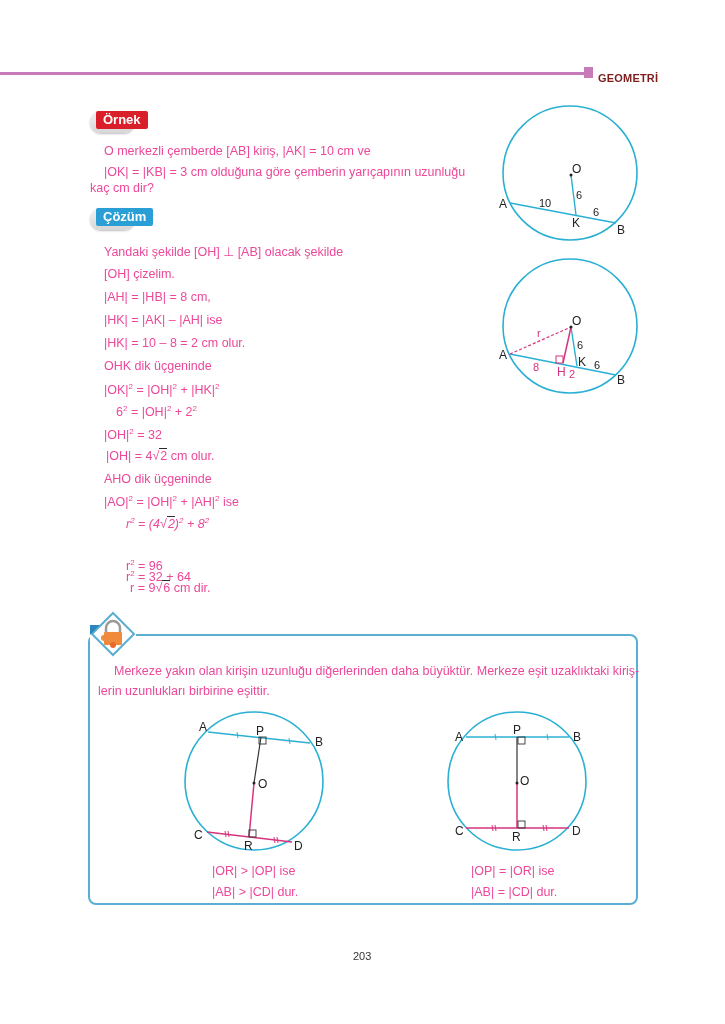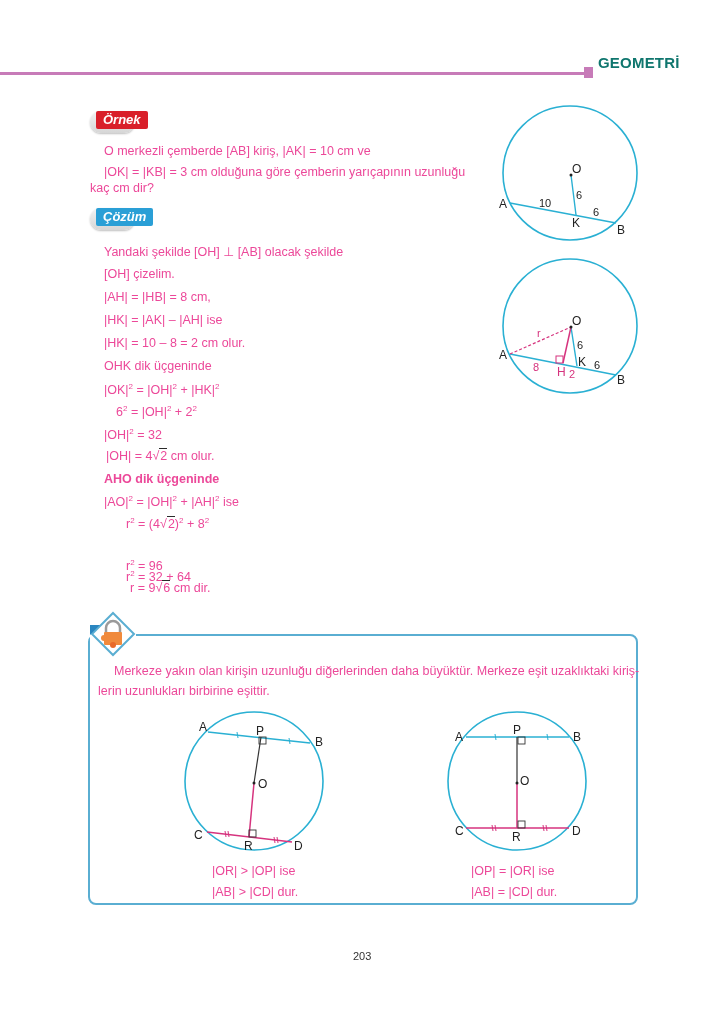--- a/index.html
+++ b/index.html
@@ -1,23 +1,23 @@
 <!DOCTYPE html>
 <html><head>
 <meta charset="utf-8">
 <style>
   html, body { margin:0; padding:0; background:#ffffff; }
   body { width:725px; height:1024px; position:relative; overflow:hidden;
          font-family:"Liberation Sans", sans-serif; color:#2a2a2a; }
   .header-line { position:absolute; left:0; top:72px; width:584px; height:3px; background:#c77bb8; }
   .header-square { position:absolute; left:584px; top:67px; width:9px; height:11px; background:#c77bb8; }
-  .header-title { position:absolute; left:598px; top:54px; font-size:15px; font-weight:bold; color:#0f766e; letter-spacing:0.2px; }
+  .header-title { position:absolute; left:598px; top:72px; font-size:11px; font-weight:bold; color:#7f1d1d; letter-spacing:0.2px; }
 
   .badge-wrap { position:absolute; width:45px; height:22px; border-radius:12px;
-                background:linear-gradient(#f3f3f3,#d6d6d6); box-shadow:0 1px 2px rgba(0,0,0,0.25);font-style:italic; }
+                background:linear-gradient(#f3f3f3,#d6d6d6); box-shadow:0 1px 2px rgba(0,0,0,0.25); }
   .badge { position:absolute; left:6px; top:0; height:18px; padding:0 7px; border-radius:2px;
            color:#fff; font-weight:bold; font-size:13px; line-height:18px; }
   .badge.red { background:#d91f2a; }
   .badge.blue { background:#2a9fd6; }
 
   .txt { position:absolute; font-size:12.5px; line-height:16px; white-space:nowrap; color:#ec4899; }
   sup { font-size:8px; vertical-align:5px; line-height:0; }
   .sqrt { border-top:1px solid #2a2a2a; padding-left:1px; }
 
   .info-box { position:absolute; left:88px; top:634px; width:550px; height:271px;
@@ -48,24 +48,24 @@
 <div class="txt" style="left:104px; top:266px;">[OH] çizelim.</div>
 <div class="txt" style="left:104px; top:289px;">|AH| = |HB| = 8 cm,</div>
 <div class="txt" style="left:104px; top:312px;">|HK| = |AK| – |AH| ise</div>
 <div class="txt" style="left:104px; top:335px;">|HK| = 10 – 8 = 2 cm olur.</div>
 <div class="txt" style="left:104px; top:358px;">OHK dik üçgeninde</div>
 
 <div class="txt" style="left:104px; top:382px;"><span>|OK|</span><sup>2</sup><span> = |OH|</span><sup>2</sup><span> + |HK|</span><sup>2</sup></div>
 <div class="txt" style="left:116px; top:404px;"><span>6</span><sup>2</sup><span> = |OH|</span><sup>2</sup><span> + 2</span><sup>2</sup></div>
 <div class="txt" style="left:104px; top:427px;text-align:right;"><span>|OH|</span><sup>2</sup><span> = 32</span></div>
 <div class="txt" style="left:106px; top:448px;"><span>|OH| = 4</span>√<span class="sqrt">2</span><span> cm olur.</span></div>
-<div class="txt" style="left:104px; top:471px;font-weight:bold;">AHO dik üçgeninde</div>
+<div class="txt" style="left:104px; top:471px;">AHO dik üçgeninde</div>
 
 <div class="txt" style="left:104px; top:494px;"><span>|AO|</span><sup>2</sup><span> = |OH|</span><sup>2</sup><span> + |AH|</span><sup>2</sup><span> ise</span></div>
-<div class="txt" style="left:126px; top:516px;"><span>r</span><sup>2</sup><span> = (4</span>√<span class="sqrt">2</span><span>)</span><sup>2</sup><span> + 8</span><sup>2</sup></div>
+<div class="txt" style="left:126px; top:516px;font-style:italic;"><span>r</span><sup>2</sup><span> = (4</span>√<span class="sqrt">2</span><span>)</span><sup>2</sup><span> + 8</span><sup>2</sup></div>
 <div class="txt" style="left:126px; top:538px;margin-top:31px;"><span>r</span><sup>2</sup><span> = 32 + 64</span></div>
 <div class="txt" style="left:126px; top:558px;"><span>r</span><sup>2</sup><span> = 96</span></div>
 <div class="txt" style="left:130px; top:580px;"><span>r = 9</span>√<span class="sqrt">6</span><span> cm dir.</span></div>
 
 <svg style="position:absolute; left:490px; top:100px;" width="160" height="150">
   <circle cx="80" cy="73" r="67" fill="none" stroke="#2ab0d3" stroke-width="1.6"></circle>
   <line x1="20" y1="103" x2="126" y2="123" stroke="#2ab0d3" stroke-width="1.6"></line>
   <line x1="81" y1="75" x2="86" y2="115" stroke="#2ab0d3" stroke-width="1.4"></line>
   <circle cx="81" cy="75" r="1.5" fill="#222"></circle>
   <text x="82" y="73" font-size="12" fill="#222">O</text>

